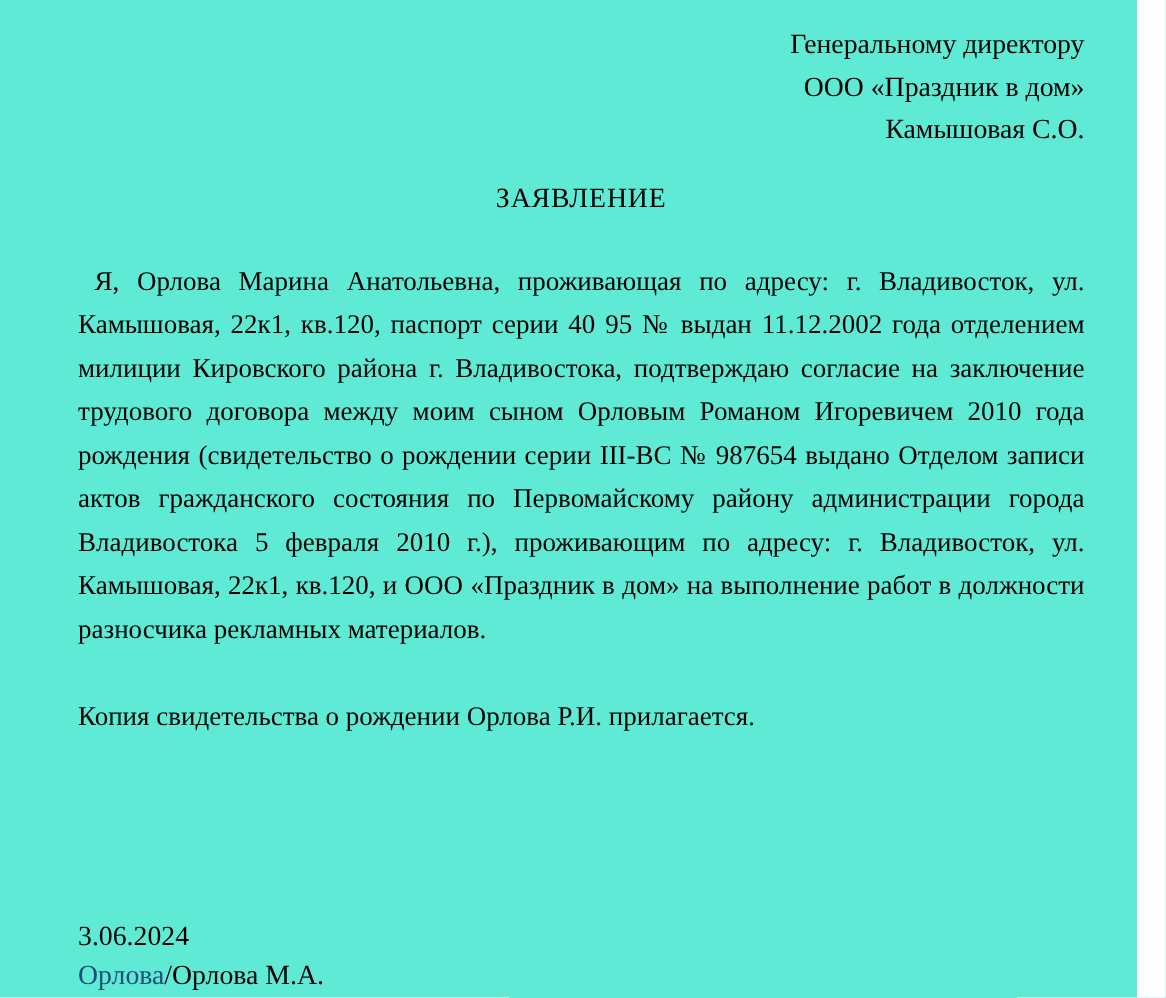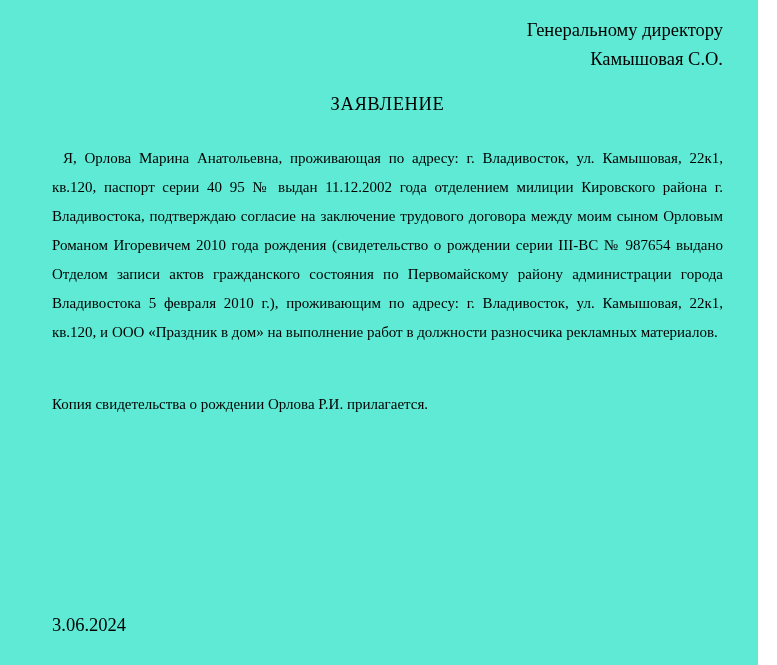--- a/index.html
+++ b/index.html
@@ -49,38 +49,38 @@
     font-weight: normal;
   }
 
   
   .body-block {
     margin-top: 26px;
   }
 
   p.para {
     margin: 0;
-    font-size: 15px;
+    font-size: 18px;
     line-height: 29px;
     text-align: justify;
     text-justify: inter-word;
     hyphens: none;
   }
 
   p.para.justified-all {
     
     text-align-last: left;
   }
 
   p.para.indented {
     text-indent: 11px;
   }
 
   p.para + p.para {
-    margin-top: 43px;
+    margin-top: 29px;
   }
 
   
   .sign-row {
     position: absolute;
     left: 52px;
     top: 612px;
     width: 671px;
     display: flex;
     justify-content: space-between;
@@ -111,29 +111,33 @@
 </style>
 </head>
 <body>
 
 <div class="page">
 
   <div class="content">
 
     <div class="addressee">
       <div class="addressee-line">Генеральному директору</div>
+      <div class="addressee-line">ООО «Праздник в дом»</div>
       <div class="addressee-line">Камышовая С.О.</div>
     </div>
 
     <div class="doc-title">ЗАЯВЛЕНИЕ</div>
 
     <div class="body-block">
       <p class="para justified-all indented"> Я, Орлова Марина Анатольевна, проживающая по адресу: г. Владивосток, ул. Камышовая, 22к1, кв.120, паспорт серии 40 95 № выдан 11.12.2002 года отделением милиции Кировского района г. Владивостока, подтверждаю согласие на заключение трудового договора между моим сыном Орловым Романом Игоревичем 2010 года рождения (свидетельство о рождении серии III-ВС № 987654 выдано Отделом записи актов гражданского состояния по Первомайскому району администрации города Владивостока 5 февраля 2010 г.), проживающим по адресу: г. Владивосток, ул. Камышовая, 22к1, кв.120, и ООО «Праздник в дом» на выполнение работ в должности разносчика рекламных материалов.</p>
       <p class="para">Копия свидетельства о рождении Орлова Р.И. прилагается.</p>
     </div>
 
   </div>
 
   <div class="sign-row">
     <div class="sign-date">3.06.2024</div>
+    <div class="sign-right">
+      <span class="signature-mark">Орлова</span><span class="sign-sep">/</span><span class="sign-name">Орлова М.А.</span>
+    </div>
   </div>
 
 </div>
 
 </body></html>

